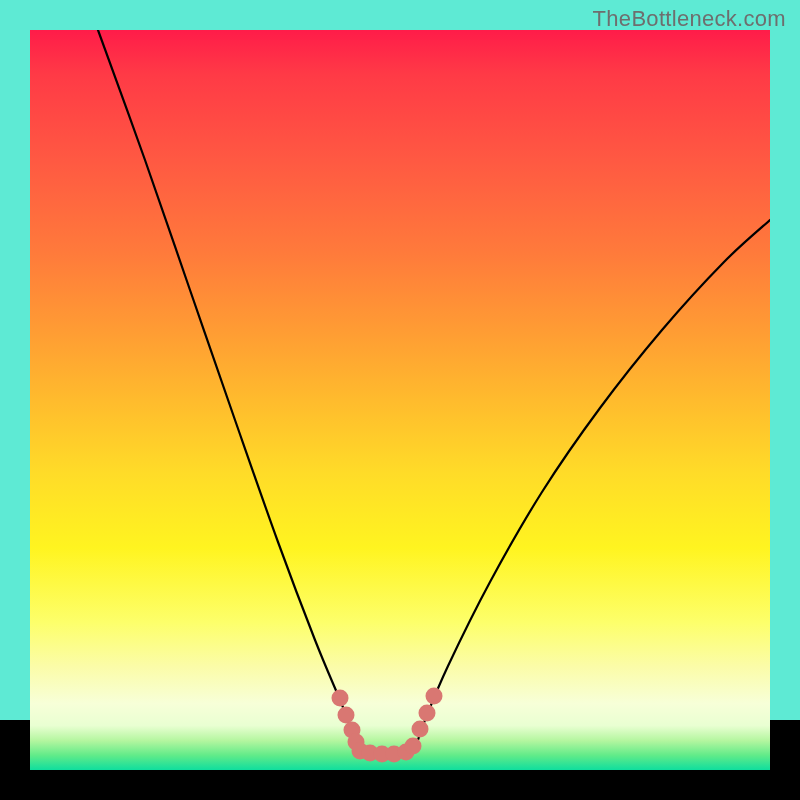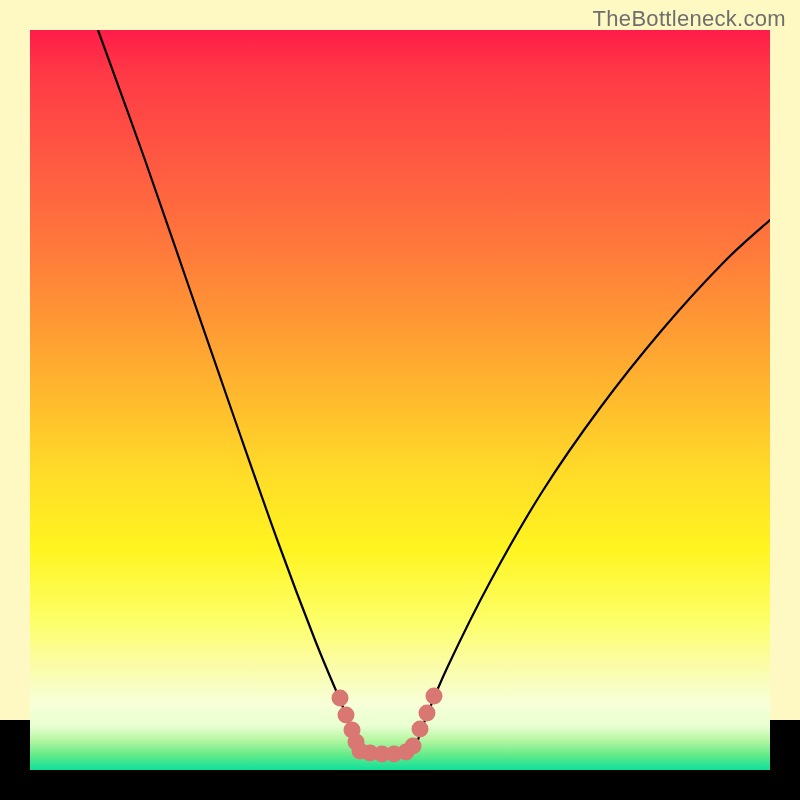--- a/index.html
+++ b/index.html
@@ -9,21 +9,21 @@
     height: 800px;
     background: #000000;
     overflow: hidden;
     font-family: Arial, Helvetica, sans-serif;
   }
 
   .stage {
     position: relative;
     width: 800px;
     height: 720px;
-    background: #fef9c3;
+    background: #5eead4;
   }
 
   .watermark {
     position: absolute;
     top: 6px;
     right: 14px;
     color: #6e6e6e;
     font-size: 22px;
     font-weight: 500;
     letter-spacing: 0.3px;

